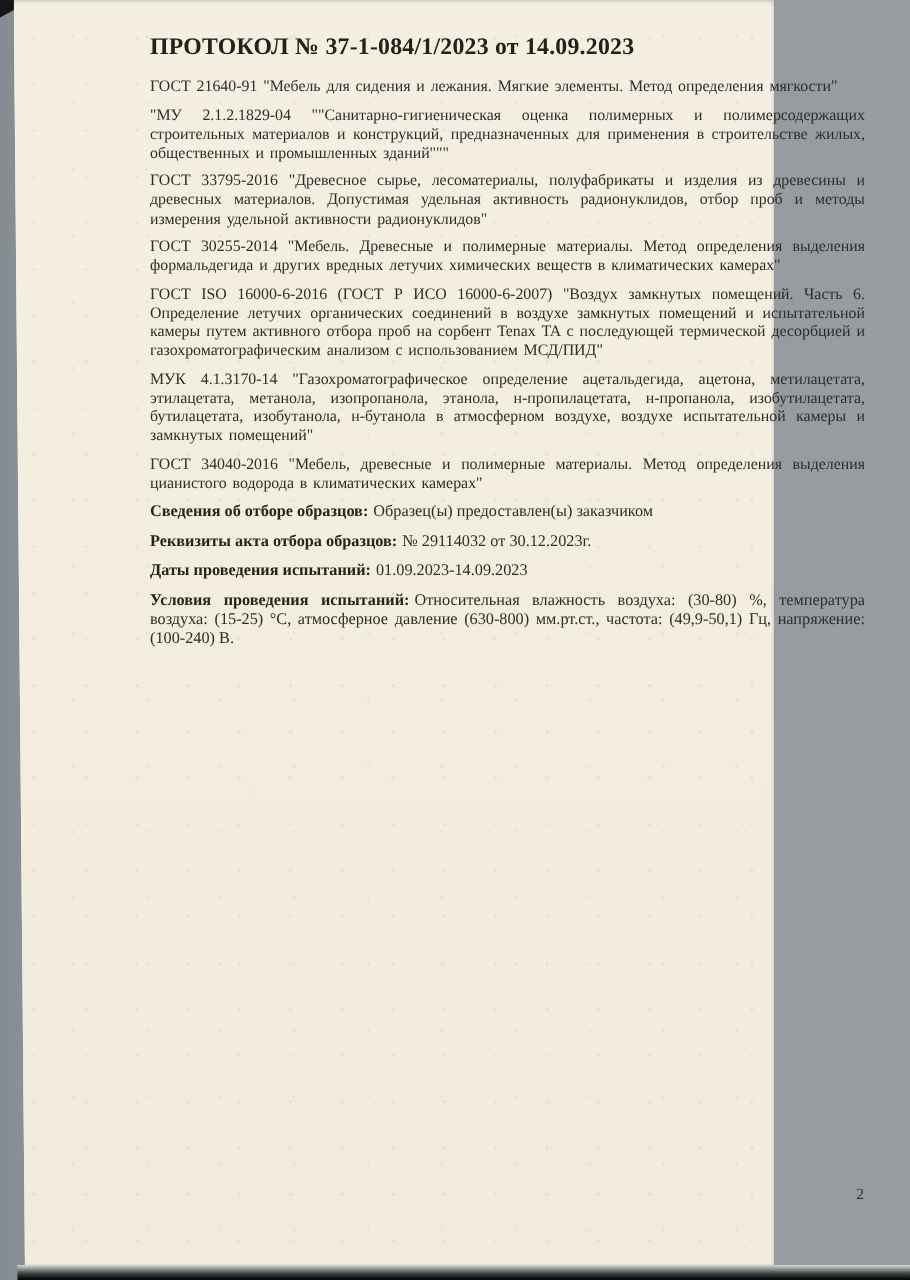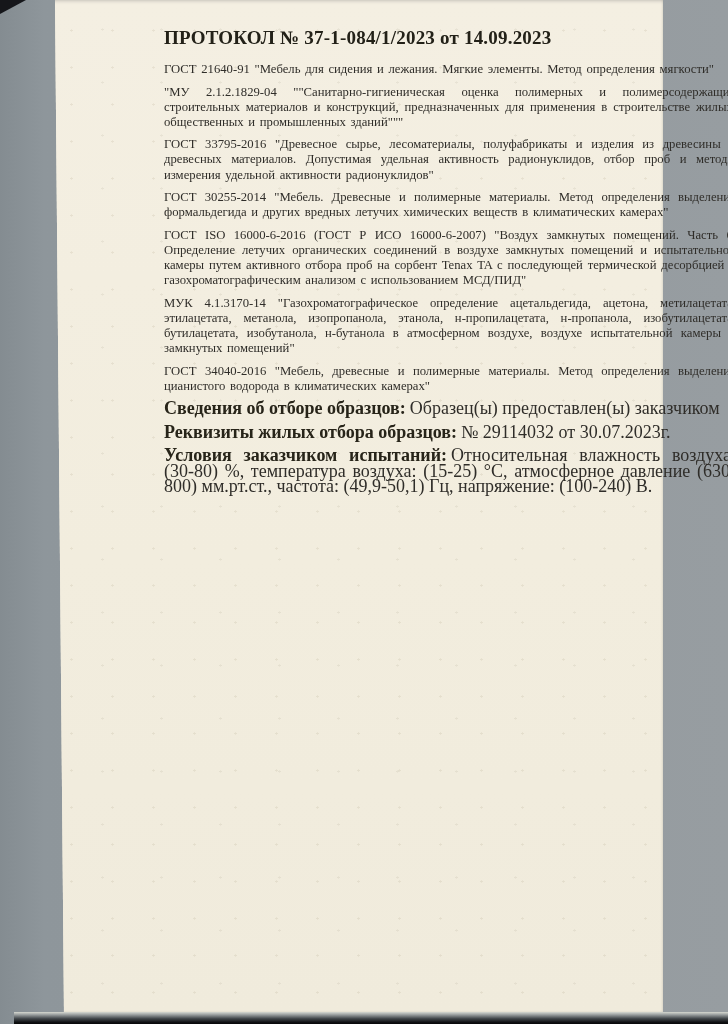--- a/index.html
+++ b/index.html
@@ -47,21 +47,20 @@
     background-color: #f3eee0;
     background-image:
       radial-gradient(rgba(150, 138, 105, 0.14) 1px, transparent 1.4px),
       radial-gradient(rgba(120, 112, 88, 0.10) 1px, transparent 1.3px),
       linear-gradient(180deg, #f4efe2 0%, #f2edde 55%, #f0ebdc 100%);
     background-size: 41px 37px, 59px 53px, 100% 100%;
     background-position: 7px 12px, 29px 3px, 0 0;
     clip-path: polygon(11px 0, 728px 0, 728px 1015px, 20px 1015px);
     box-shadow: inset 3px 0 4px rgba(40, 40, 45, 0.35), inset 0 -2px 3px rgba(60, 60, 60, 0.18);
     z-index: 2;
-    margin-left: 44px;
   }
 
   .content {
     position: absolute;
     top: 27px;
     left: 120px;
     width: 572px;
     color: #2f2d29;
   }
 
@@ -76,21 +75,21 @@
 
   .para {
     font-size: 12.7px;
     line-height: 15.1px;
     text-align: justify;
     margin: 0 0 7.5px 0;
     word-spacing: 1.5px;
   }
 
   .field {
-    font-size: 18px;
+    font-size: 13px;
     line-height: 15.1px;
     text-align: justify;
     margin: 0 0 8.5px 0;
   }
 
   .field-label {
     font-weight: bold;
     color: #272419;
     margin-right: 4px;
   }
@@ -122,24 +121,27 @@
       <p class="para">ГОСТ 33795-2016 "Древесное сырье, лесоматериалы, полуфабрикаты и изделия из древесины и древесных материалов. Допустимая удельная активность радионуклидов, отбор проб и методы измерения удельной активности радионуклидов"</p>
       <p class="para">ГОСТ 30255-2014 "Мебель. Древесные и полимерные материалы. Метод определения выделения формальдегида и других вредных летучих химических веществ в климатических камерах"</p>
       <p class="para">ГОСТ ISO 16000-6-2016 (ГОСТ Р ИСО 16000-6-2007) "Воздух замкнутых помещений. Часть 6. Определение летучих органических соединений в воздухе замкнутых помещений и испытательной камеры путем активного отбора проб на сорбент Tenax TA с последующей термической десорбцией и газохроматографическим анализом с использованием МСД/ПИД"</p>
       <p class="para">МУК 4.1.3170-14 "Газохроматографическое определение ацетальдегида, ацетона, метилацетата, этилацетата, метанола, изопропанола, этанола, н-пропилацетата, н-пропанола, изобутилацетата, бутилацетата, изобутанола, н-бутанола в атмосферном воздухе, воздухе испытательной камеры и замкнутых помещений"</p>
       <p class="para">ГОСТ 34040-2016 "Мебель, древесные и полимерные материалы. Метод определения выделения цианистого водорода в климатических камерах"</p>
 
       <p class="field">
         <span class="field-label">Сведения об отборе образцов:</span><span class="field-value">Образец(ы) предоставлен(ы) заказчиком</span>
       </p>
       <p class="field">
-        <span class="field-label">Реквизиты жилых отбора образцов:</span><span class="field-value">№ 29114032 от 30.07.2023г.</span>
+        <span class="field-label">Реквизиты акта отбора образцов:</span><span class="field-value">№ 29114032 от 30.12.2023г.</span>
       </p>
       <p class="field">
-        <span class="field-label">Условия заказчиком испытаний:</span><span class="field-value">Относительная влажность воздуха: (30-80) %, температура воздуха: (15-25) °С, атмосферное давление (630-800) мм.рт.ст., частота: (49,9-50,1) Гц, напряжение: (100-240) В.</span>
+        <span class="field-label">Даты проведения испытаний:</span><span class="field-value">01.09.2023-14.09.2023</span>
+      </p>
+      <p class="field">
+        <span class="field-label">Условия проведения испытаний:</span><span class="field-value">Относительная влажность воздуха: (30-80) %, температура воздуха: (15-25) °С, атмосферное давление (630-800) мм.рт.ст., частота: (49,9-50,1) Гц, напряжение: (100-240) В.</span>
       </p>
 
 
     </div>
 
     <div class="page-number">2</div>
   </div>
 
 </div>
 

